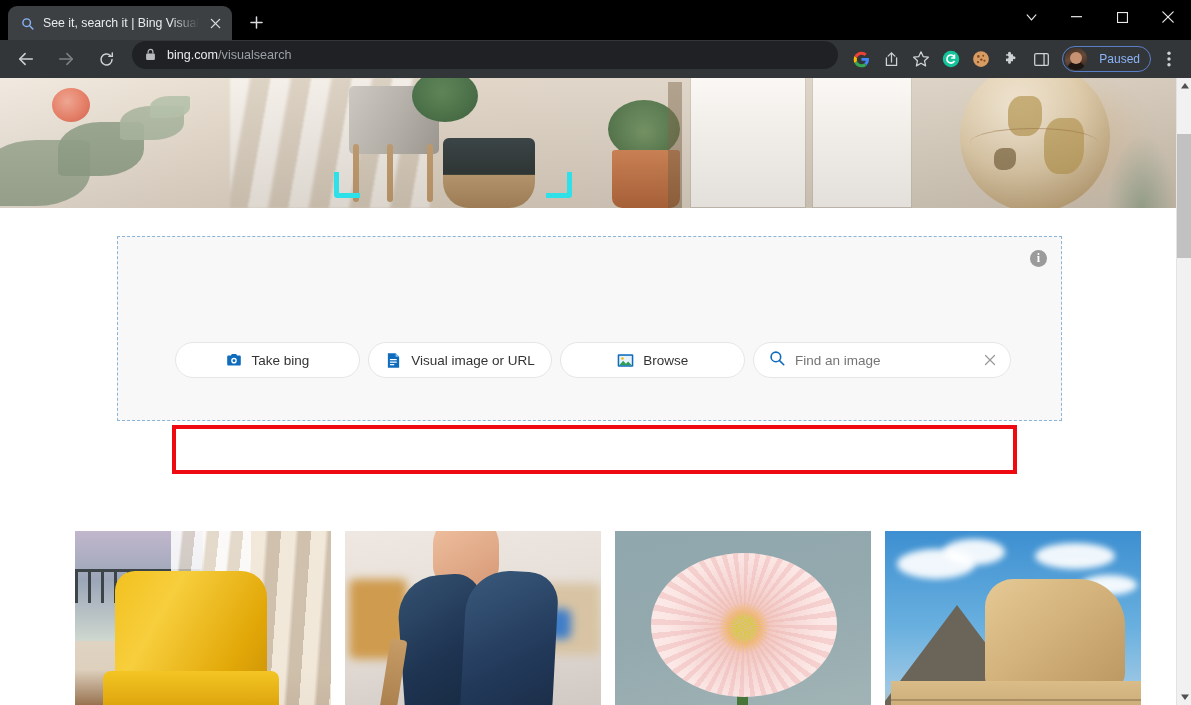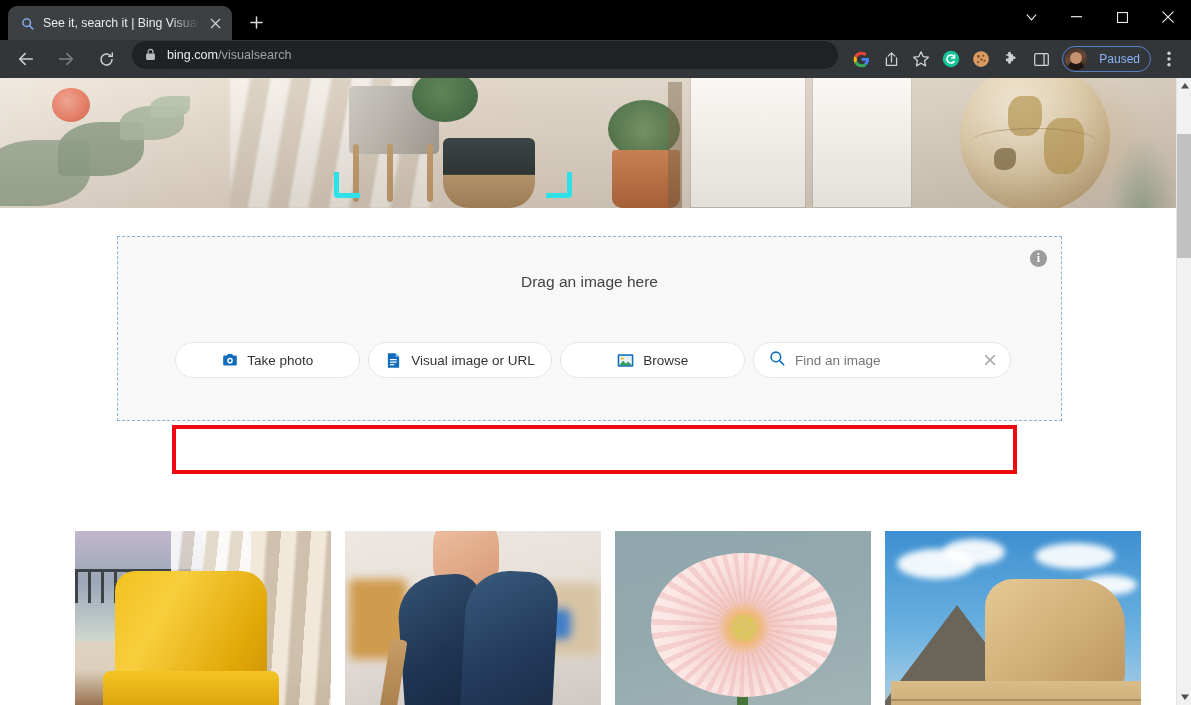--- a/index.html
+++ b/index.html
@@ -419,33 +419,32 @@
           </div>
           <div class="grass"></div>
           <div class="hero-shade"></div>
         </div>
         <div class="bracket tl"></div>
         <div class="bracket tr"></div>
       </div>
 
       <div class="dropzone">
         <div class="dz-info">i</div>
-        <div class="dz-title">Drag an image here</div>
 
         <div class="btnrow">
 
           <div class="opt-btn">
             <span class="ic">
               <svg width="16" height="16" viewBox="0 0 20 20" fill="#0f6cbd">
                 <path d="M7.3 2.6h5.4l1.1 1.8h3.1c.9 0 1.6.7 1.6 1.6v9.4c0 .9-.7 1.6-1.6 1.6H3.1c-.9 0-1.6-.7-1.6-1.6V6c0-.9.7-1.6 1.6-1.6h3.1z"></path>
                 <circle cx="10" cy="10.8" r="3.5" fill="#fff"></circle>
                   <circle cx="10" cy="10.8" r="1.8" fill="#0f6cbd"></circle>
               </svg>
             </span>
-            <span>Take photo</span>
+            <span>Take bing</span>
           </div>
 
           <div class="opt-btn">
             <span class="ic">
               <svg width="15" height="17" viewBox="0 0 16 18" fill="#0f6cbd">
                 <path d="M2 1.2h8.2L14 5v11.8H2z"></path>
                 <path d="M10.2 1.2V5H14z" fill="#7fc2f0"></path>
                 <rect x="4.2" y="7.4" width="7.2" height="1.3" fill="#fff"></rect>
                 <rect x="4.2" y="10.1" width="7.2" height="1.3" fill="#fff"></rect>
                 <rect x="4.2" y="12.8" width="4.6" height="1.3" fill="#fff"></rect>

